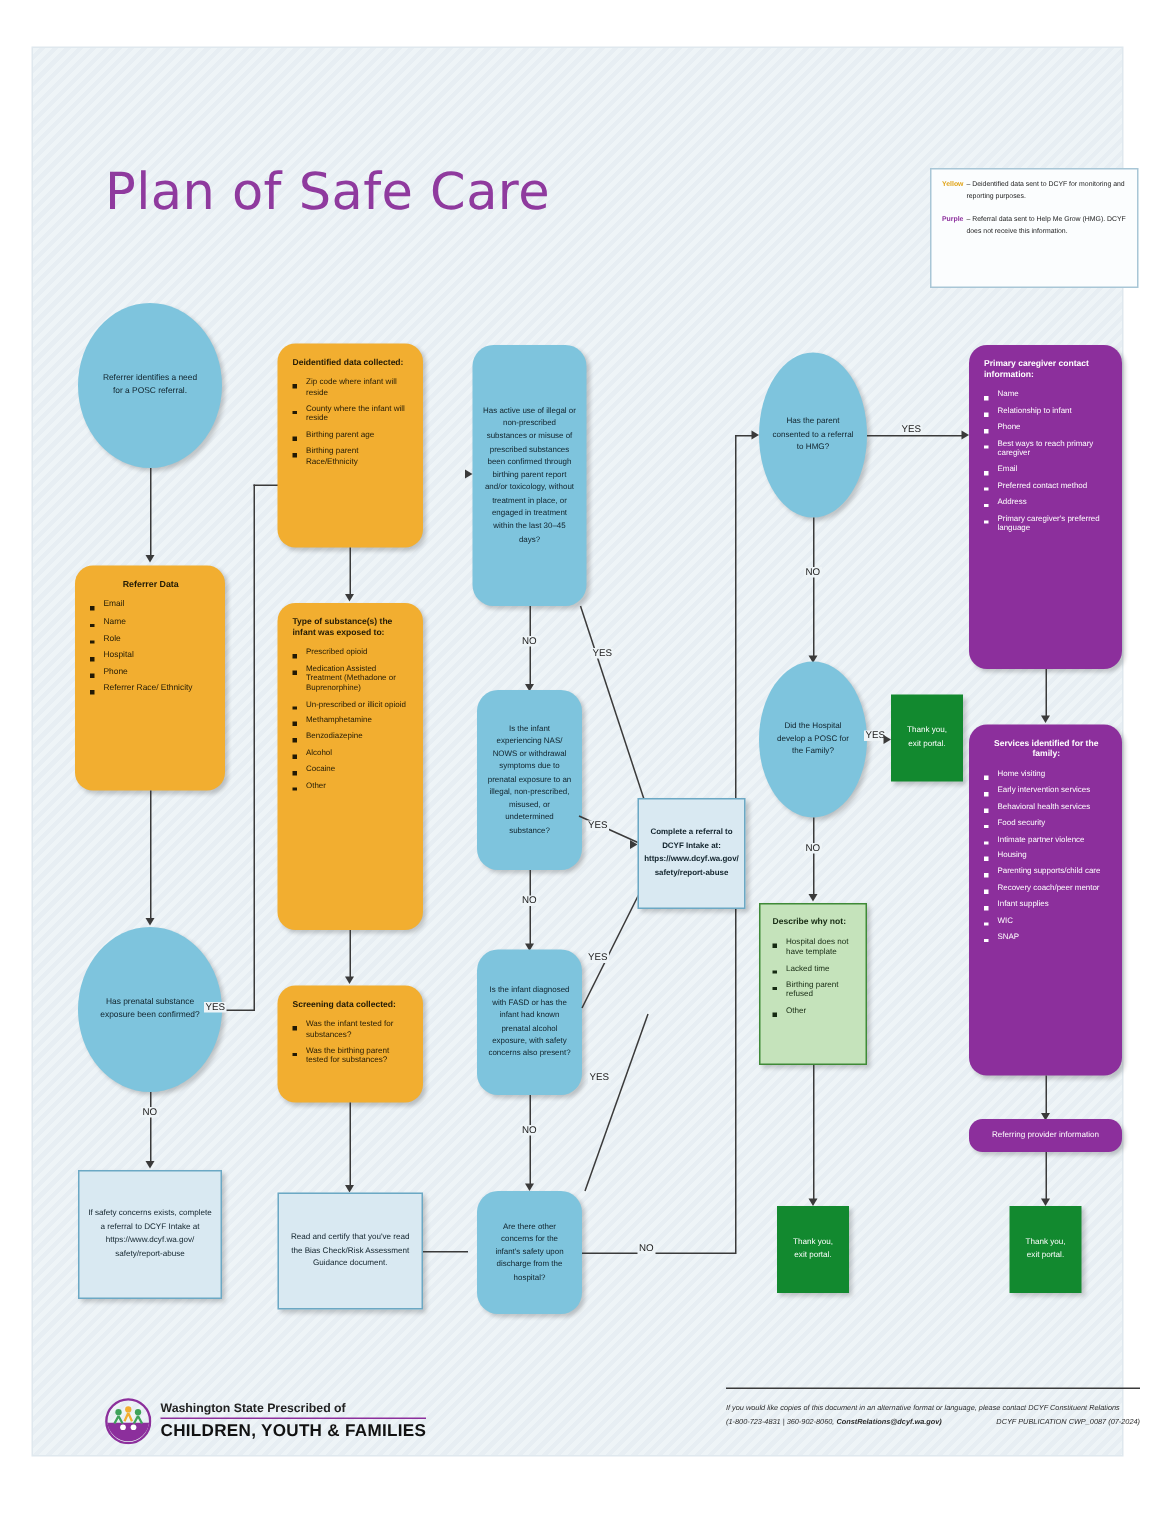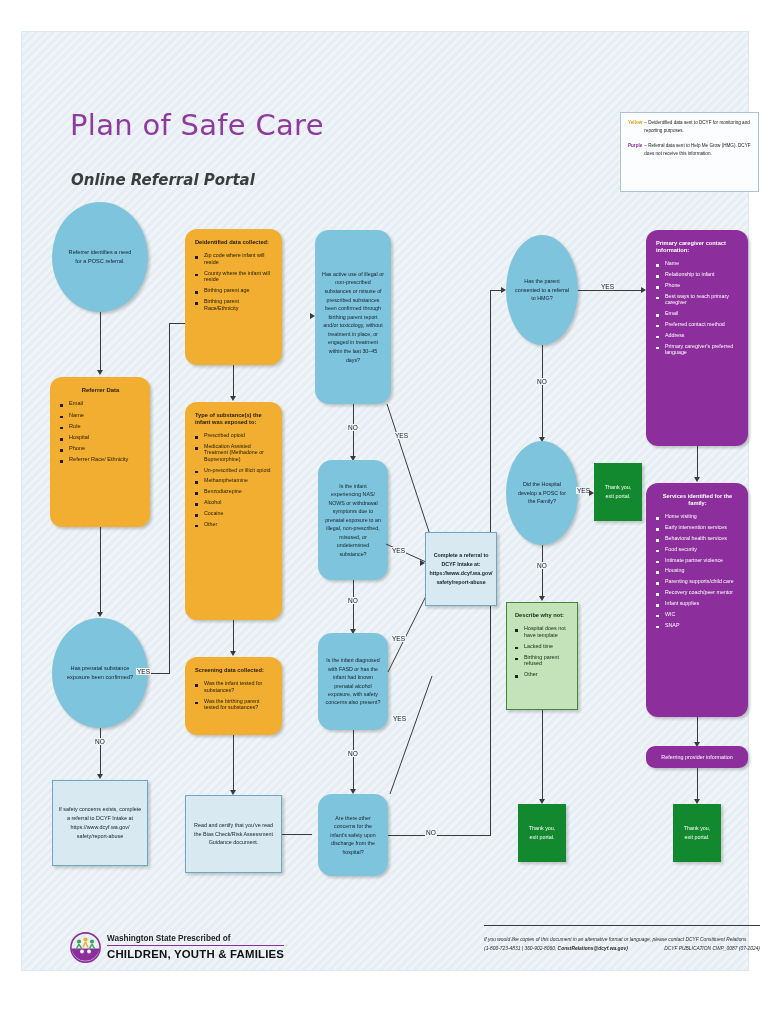--- a/index.html
+++ b/index.html
@@ -49,21 +49,21 @@
     background:#d9e9f2;border:1px solid #6ba8c4;color:#10222b;
     display:flex;align-items:center;justify-content:center;text-align:center;padding:6px 5px;
   }
 
   .ttl{font-weight:bold;display:block;margin-bottom:6px;line-height:1.25;}
   ul.b{margin:0;padding:0;list-style:none;}
   ul.b li{position:relative;padding-left:9px;margin-bottom:4.5px;line-height:1.2;}
   ul.b li:before{content:"";position:absolute;left:0;top:4px;width:2.6px;height:2.6px;background:currentColor;}
 
   
-  #title{position:absolute;left:48px;top:76px;color:#8f3a9e;font-size:29px;letter-spacing:.3px;
+  #title{position:absolute;left:48px;top:76px;color:#8f3a9e;font-size:34px;letter-spacing:.3px;
     font-family:"DejaVu Sans",sans-serif;font-weight:400;}
   #subtitle{position:absolute;left:49px;top:139px;color:#3c3c3c;font-size:15px;font-style:italic;font-weight:bold;
     font-family:"DejaVu Sans",sans-serif;}
 
   #legend{position:absolute;left:598px;top:80px;width:139px;height:80px;background:#fbfdfe;
     border:1px solid #a8c6d6;padding:6px 7px;box-sizing:border-box;font-size:4.6px;line-height:1.75;color:#222;}
   .lg-row{display:flex;margin-bottom:7px;}
   .lg-key{font-weight:bold;flex:0 0 auto;margin-right:2px;}
   .lg-yellow{color:#e0a318;}
   .lg-purple{color:#8c2f9c;}
@@ -91,21 +91,20 @@
   .fr-bold{font-weight:bold;}
   #fr-pub{float:right;font-style:italic;font-size:4.9px;}
 </style>
 </head>
 <body>
 
 <div id="page">
   <div id="sheet">
 
     <div id="title">Plan of Safe Care</div>
-    <div id="subtitle">Online Referral Portal</div>
 
     <div id="legend">
       <div class="lg-row">
         <span class="lg-key lg-yellow">Yellow</span>
         <span class="lg-txt">
           <span>–</span>
           <span>Deidentified data sent to DCYF for monitoring and reporting purposes.</span>
         </span>
       </div>
       <div class="lg-row">

